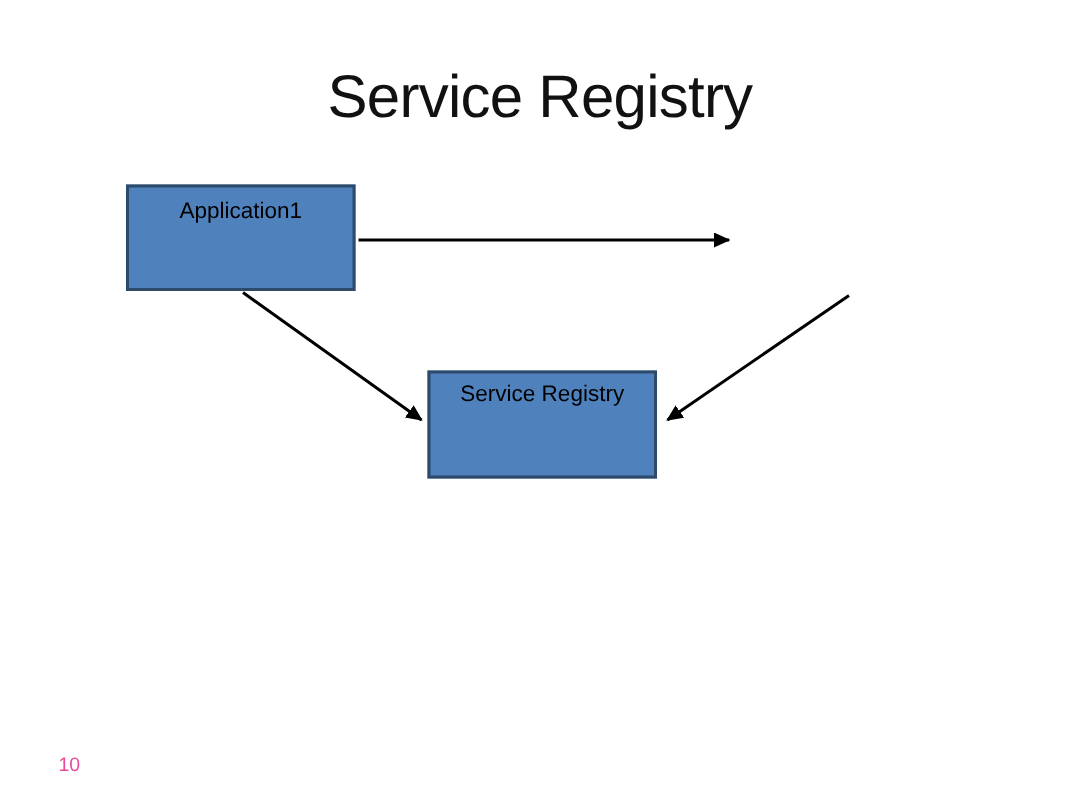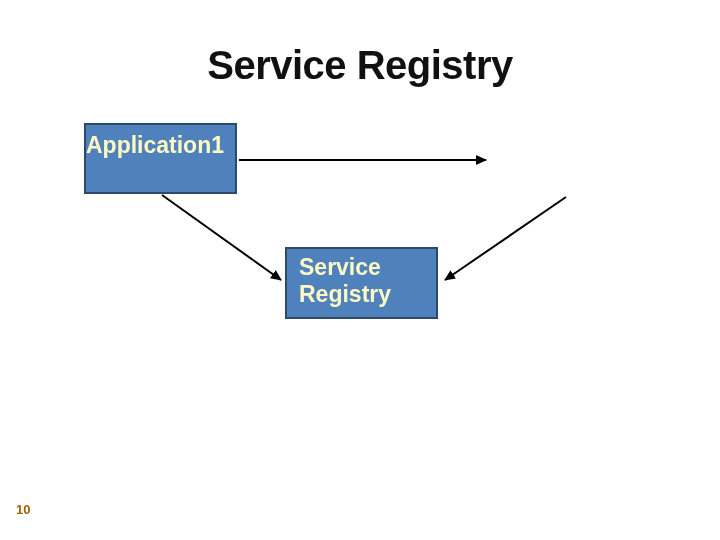--- a/index.html
+++ b/index.html
@@ -7,21 +7,20 @@
     padding: 0;
     background: #ffffff;
   }
   .slide {
     position: relative;
     width: 720px;
     height: 524px;
     background: #ffffff;
     overflow: hidden;
     font-family: "Liberation Sans", sans-serif;
-    font-weight: bold;
   }
   .slide-title {
     position: absolute;
     top: 42px;
     left: 0;
     width: 720px;
     text-align: center;
     font-size: 40px;
     line-height: 1.15;
     color: #111111;
@@ -33,24 +32,24 @@
     left: 0;
     width: 720px;
     height: 540px;
     pointer-events: none;
   }
   .node {
     position: absolute;
     box-sizing: border-box;
     background: #4f81bd;
     border: 2px solid #2e4a6b;
-    color: #fef9c3;
-    font-size: 23px;
+    color: #000000;
+    font-size: 15px;
     line-height: 1.18;
-    text-align: left;
+    text-align: center;
     padding-top: 7px;
   }
   .node-application1 {
     left: 84px;
     top: 123px;
     width: 153px;
     height: 71px;
   }
   .node-service1 {
     left: 490px;
@@ -62,24 +61,24 @@
     left: 285px;
     top: 247px;
     width: 153px;
     height: 72px;
     padding-left: 12px;
     padding-right: 12px;
     padding-top: 5px;
   }
   .page-number {
     position: absolute;
-    left: 16px;
+    left: 39px;
     top: 502px;
     font-size: 13px;
-    color: #a16207;
+    color: #ec4899;
   }
 </style>
 </head>
 <body>
 
 <div class="slide">
 
   <div class="slide-title">Service Registry</div>
 
   <svg class="edge-layer" width="720" height="540" viewBox="0 0 720 540" xmlns="http://www.w3.org/2000/svg">

